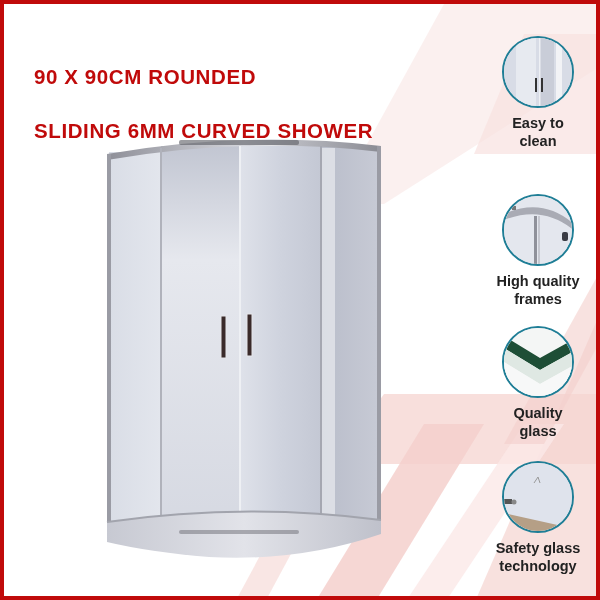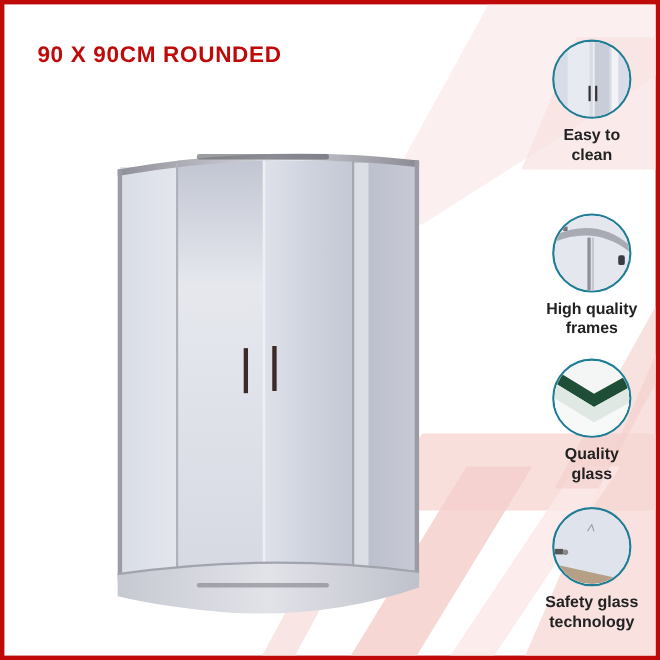--- a/index.html
+++ b/index.html
@@ -1,20 +1,20 @@
 <!DOCTYPE html>
 <html><head>
 <meta charset="utf-8">
 <style>
   html, body { margin: 0; padding: 0; }
   body { width: 600px; height: 600px; overflow: hidden; background: #ffffff; font-family: "Liberation Sans", sans-serif; }
   .frame { position: relative; width: 600px; height: 600px; box-sizing: border-box; border: 4px solid #c00a0a; background: #ffffff; overflow: hidden; }
   .bg-shapes { position: absolute; left: 0; top: 0; width: 600px; height: 600px; pointer-events: none; }
   .title { position: absolute; left: 30px; top: 33px; margin: 0; color: #c00a0a; font-family: "Liberation Sans", sans-serif; font-weight: 700; font-size: 20.5px; line-height: 26.5px; letter-spacing: 0.6px; text-transform: uppercase; }
-  .title span { display: block; white-space: nowrap; }
+  .title span { display: block; white-space: nowrap; margin-top: 27px; }
   .product { position: absolute; left: 95px; top: 128px; width: 290px; height: 430px; }
   .feature { position: absolute; left: 470px; width: 128px; text-align: center; }
   .feature .circle { width: 72px; height: 72px; margin: 0 auto; border-radius: 50%; border: 2.5px solid #1f7e96; overflow: hidden; background: #e8ecf1; box-sizing: border-box; }
   .feature .label { display: block; margin-top: 6px; font-family: "Liberation Sans", sans-serif; font-weight: 700; font-size: 14.5px; line-height: 18px; color: #222222; }
   .feature .label span { display: block; white-space: nowrap; }
 </style>
 </head>
 <body>
 
 <div class="frame">
@@ -25,20 +25,21 @@
     <polygon points="600,300 600,600 470,600" fill="#f6d9d6" opacity="0.8"></polygon>
     <polygon points="380,390 600,390 600,460 330,460" fill="#f6d4d0" opacity="0.75"></polygon>
     <polygon points="310,600 420,420 480,420 370,600" fill="#f4d0cc" opacity="0.85"></polygon>
     <polygon points="400,600 520,420 560,420 440,600" fill="#fbe9e7" opacity="0.8"></polygon>
     <polygon points="230,600 300,470 330,470 260,600" fill="#f7dcd9" opacity="0.7"></polygon>
     <polygon points="500,440 600,260 600,330 540,440" fill="#f3cfcb" opacity="0.6"></polygon>
   </svg>
 
   <h1 class="title">
     <span>90 X 90CM ROUNDED</span>
+    <span>SLIDING 6MM CURVED SHOWER</span>
   </h1>
 
   <svg class="product" viewBox="0 0 290 430">
     <defs>
       <linearGradient id="glassL" x1="0" y1="0" x2="1" y2="0">
         <stop offset="0" stop-color="#d9dde6"></stop>
         <stop offset="1" stop-color="#e3e6ed"></stop>
       </linearGradient>
       <linearGradient id="glassC" x1="0" y1="0" x2="1" y2="0">
         <stop offset="0" stop-color="#dfe2ea"></stop>

